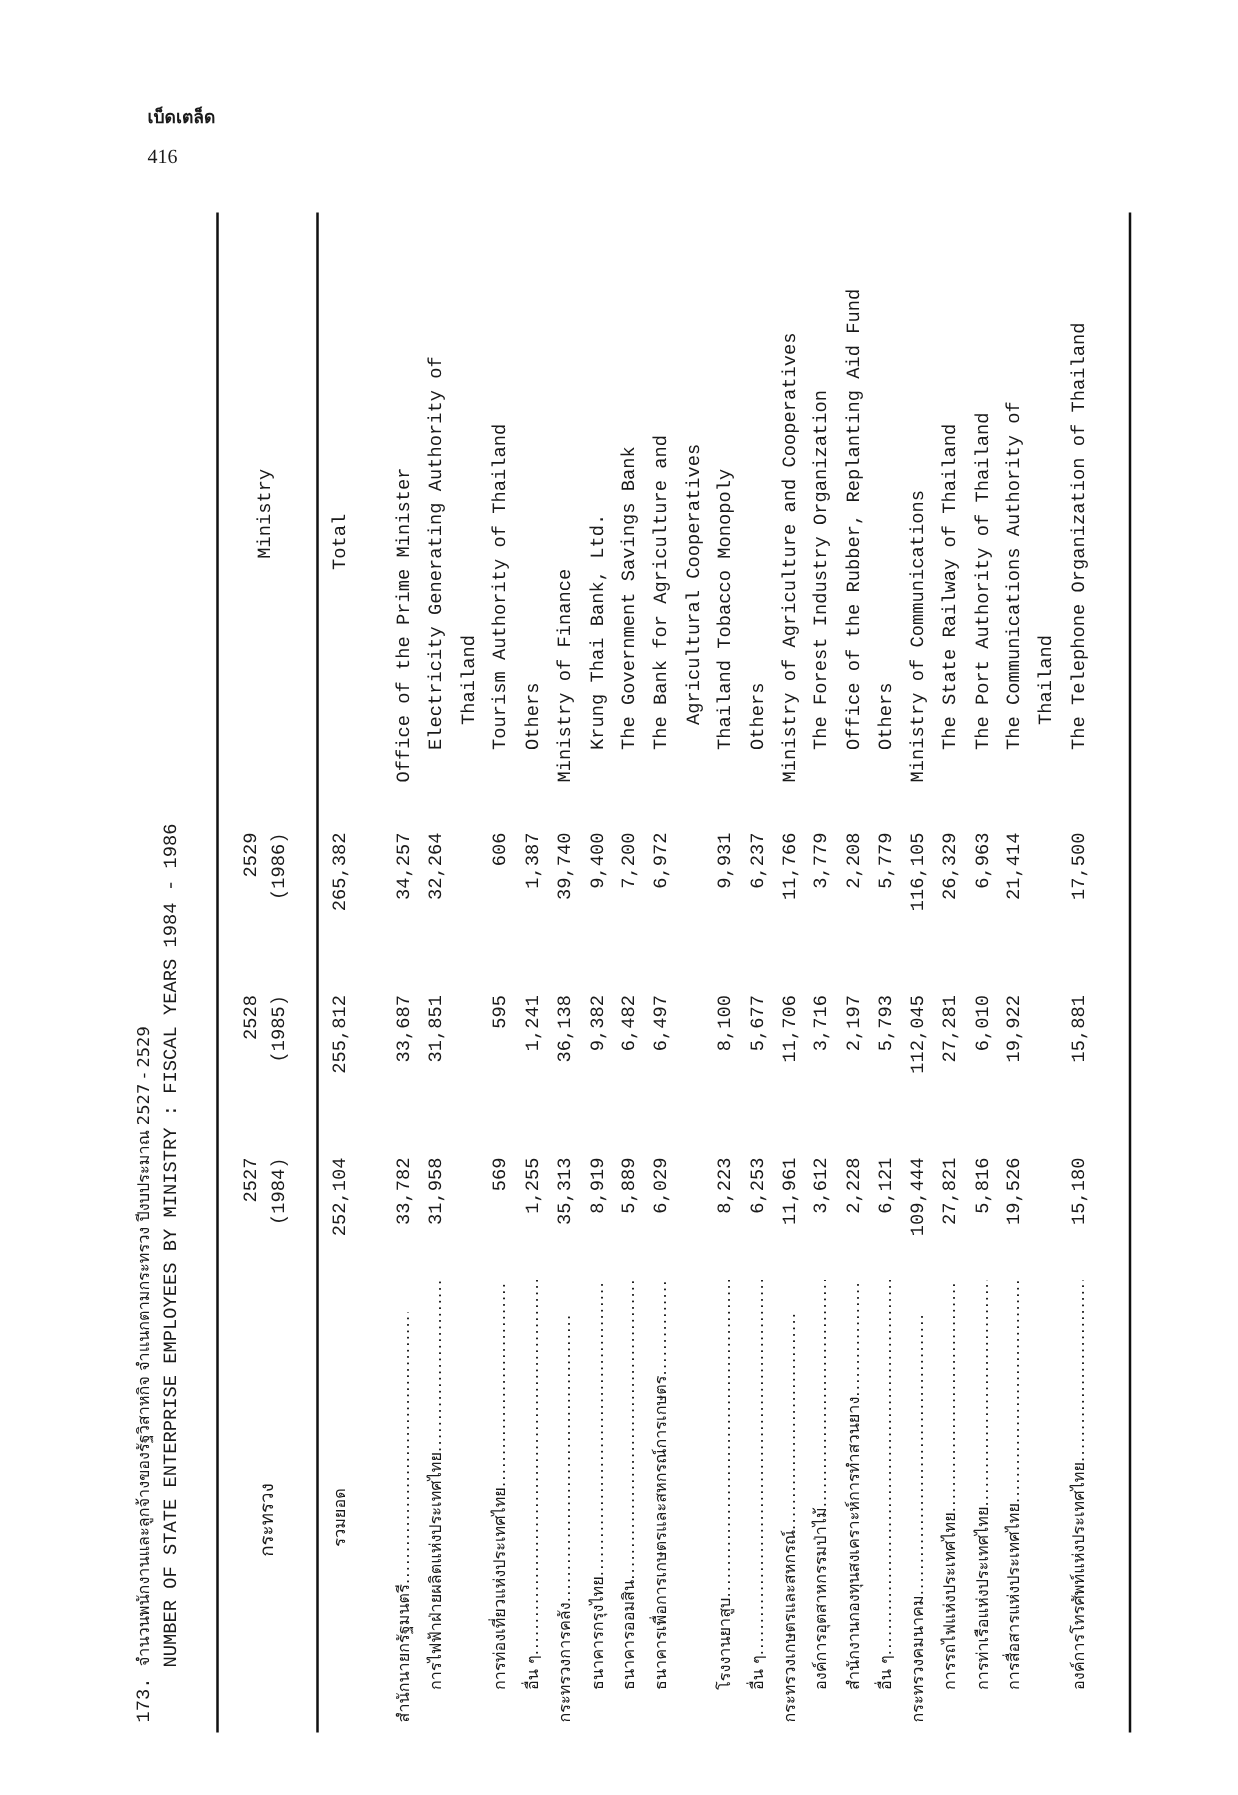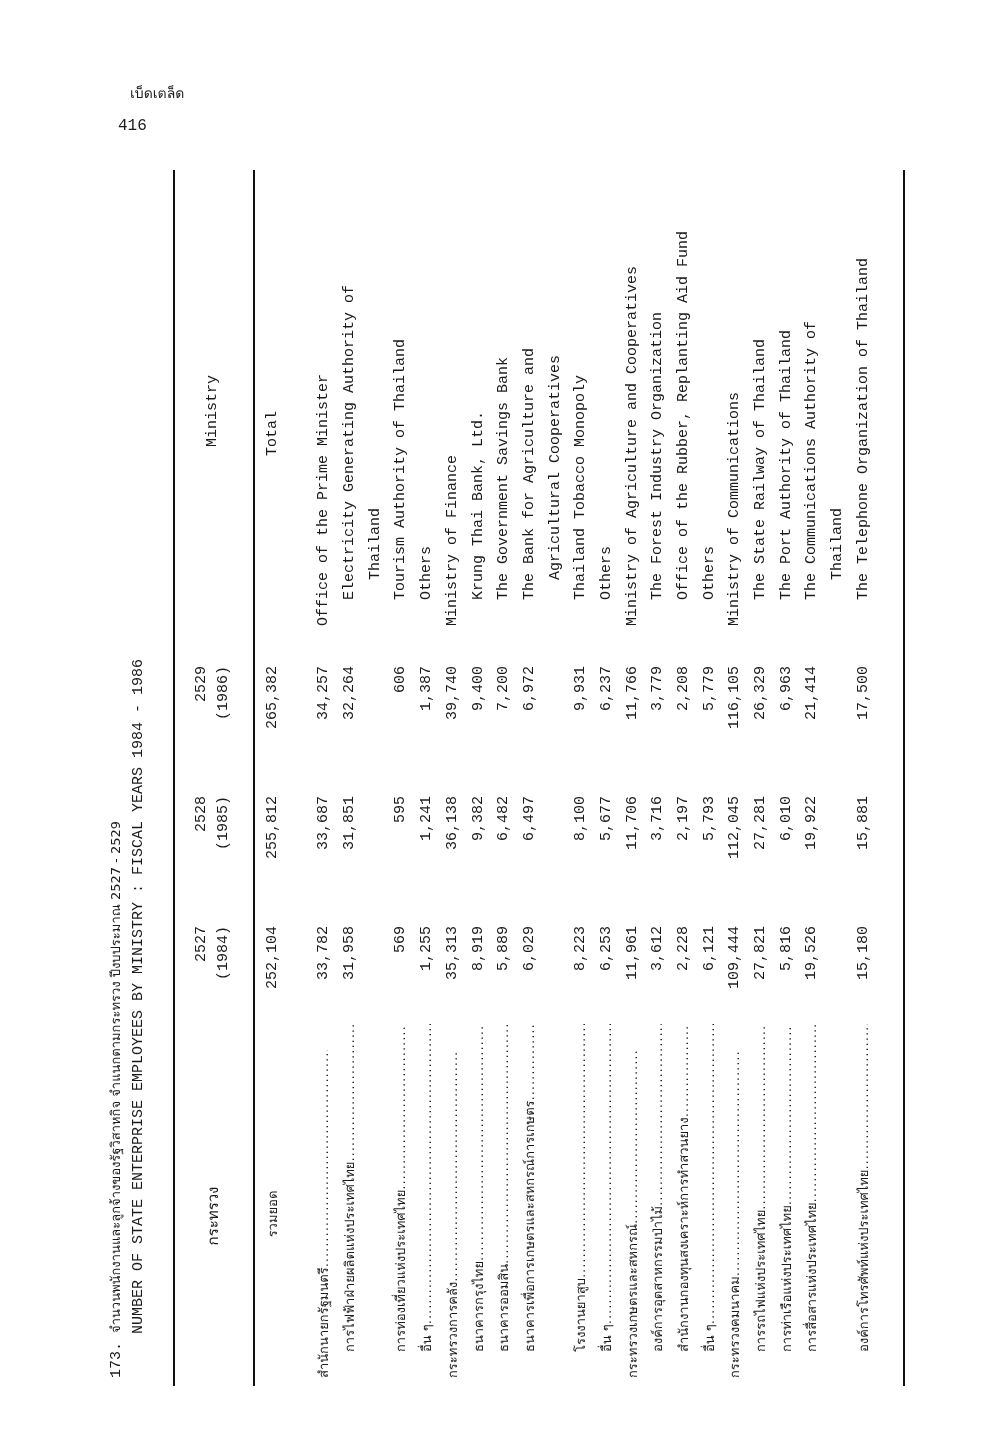--- a/index.html
+++ b/index.html
@@ -1,19 +1,19 @@
 <!DOCTYPE html>
 <html><head>
 <meta charset="utf-8">
 <style>
   html, body { margin:0; padding:0; }
   body { width:990px; height:1436px; background:#ffffff; position:relative; overflow:hidden;
          font-family:"Liberation Mono", "DejaVu Sans Mono", monospace; color:#1a1a1a; }
-  .running-head { position:absolute; left:118px; top:82px; font-family:"DejaVu Serif", serif; font-size:14px; font-weight:normal;margin-left:12px; }
-  .page-num { position:absolute; left:118px; top:117px; font-family:Liberation Mono, monospace; font-size:16px; }
+  .running-head { position:absolute; left:118px; top:82px; font-family:"DejaVu Serif", serif; font-size:14px; font-weight:bold; }
+  .page-num { position:absolute; left:118px; top:117px; font-family:Liberation Serif, serif; font-size:16px; }
 
   
   .rot { position:absolute; left:105px; top:1386px; width:1216px; height:800px;
          transform-origin:0 0; transform:rotate(-90deg); }
   .title { height:68px; font-size:15px; line-height:22px; padding-left:8px; }
   .title .l2 { padding-left:44px; }
   .thai { font-family:"DejaVu Sans", sans-serif; font-size:13px; }
   .rule { position:absolute; left:0; right:0; height:0; border-top:2px solid #111; }
   .r1 { top:68px; } .r2 { top:148px; } .r3 { top:798px; }
   .hdr { position:absolute; top:68px; height:80px; left:0; right:0; }

